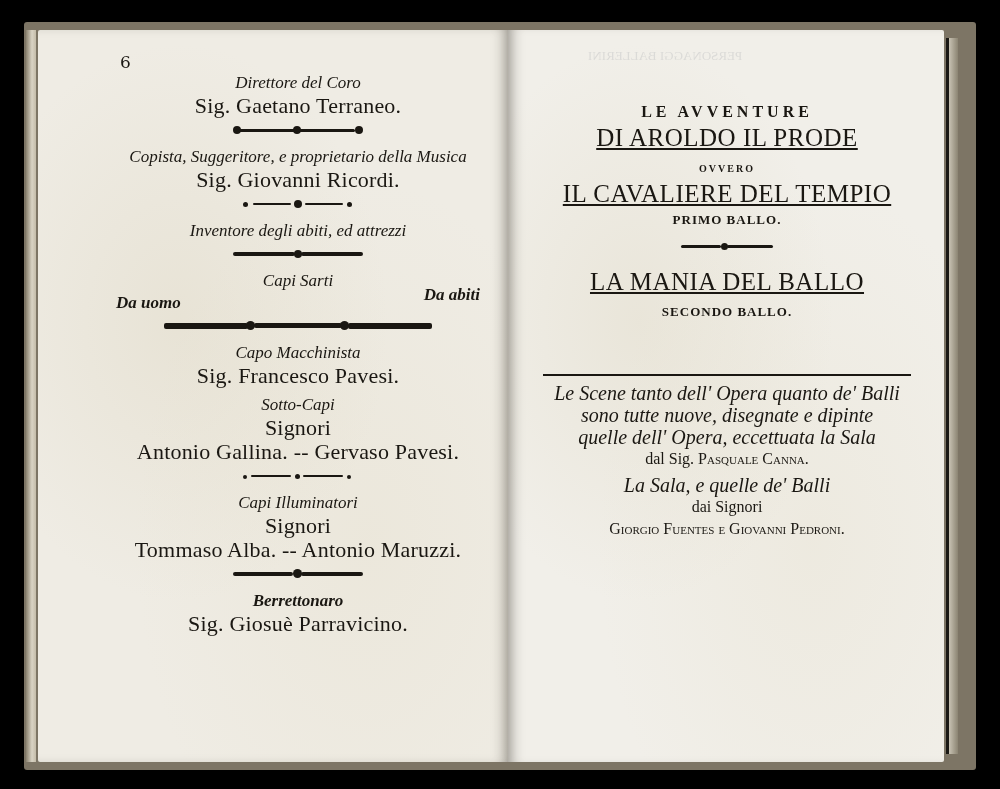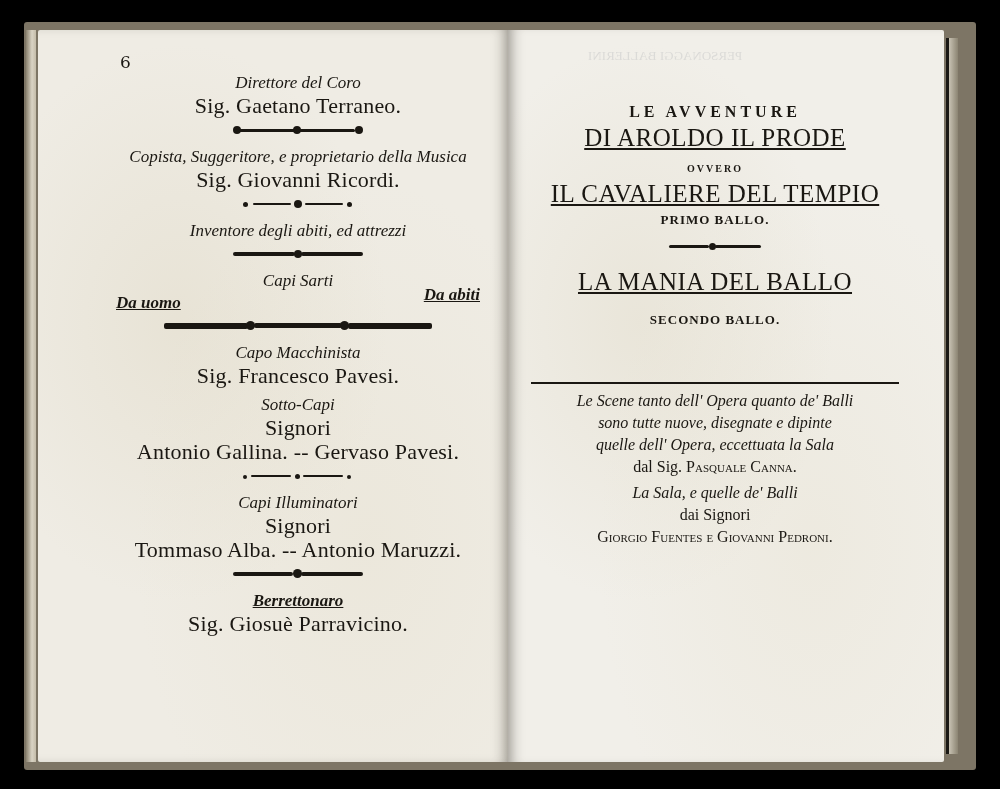--- a/index.html
+++ b/index.html
@@ -65,21 +65,21 @@
       position: absolute;
       text-align: center;
     }
     .left-col { left: 60px; width: 400px; top: 42px; }
     .role {
       font-style: italic;
       font-size: 17px;
       line-height: 22px;
       font-family: "Liberation Serif", serif;
     }
-    .role-bold { font-weight: bold; text-decoration: underline; }
+    .role-bold { font-weight: bold; }
     .name {
       font-size: 22px;
       line-height: 24px;
       font-family: "Liberation Serif", serif;
       letter-spacing: 0.2px;
     }
     .ornament {
       position: relative;
       height: 14px;
       margin: 6px auto 8px auto;
@@ -91,21 +91,21 @@
       position: absolute; top: 2px; width: 8px; height: 8px; border-radius: 50%; background: #1a1712;
     }
     .two-col {
       display: flex;
       justify-content: space-between;
       width: 380px;
       margin: 0 auto;
     }
     .two-col .col { text-align: center; }
 
-    .right-col { left: 12px; width: 390px; top: 0; }
+    .right-col { left: 24px; width: 390px; top: 0; }
     .title-small-caps {
       font-family: "Liberation Serif", serif;
       font-weight: bold;
       font-size: 16px;
       letter-spacing: 4px;
       line-height: 20px;
     }
     .title-large {
       font-family: "Liberation Serif", serif;
       font-size: 25px;
@@ -126,21 +126,21 @@
       font-size: 13px;
       letter-spacing: 1px;
       line-height: 20px;
     }
     .rule {
       height: 2px; background: #1a1712; margin: 0 auto;
     }
     .credits-italic {
       font-family: "Liberation Serif", serif;
       font-style: italic;
-      font-size: 16px;
+      font-size: 20px;
       line-height: 22px;
     }
     .credits-roman {
       font-family: "Liberation Serif", serif;
       font-size: 16px;
       line-height: 22px;
     }
     .smallcaps { font-variant: small-caps; }
     .show-through {
       position: absolute;
@@ -241,21 +241,21 @@
         <div class="title-large">DI AROLDO IL PRODE</div>
         <div class="title-tiny" style="margin-top:6px">OVVERO</div>
         <div class="title-large">IL CAVALIERE DEL TEMPIO</div>
         <div class="subtitle-bold">PRIMO BALLO.</div>
         <div class="ornament" style="width:92px;margin-top:10px;margin-bottom:12px">
           <span class="bar" style="left:0;width:40px;height:3px"></span>
           <span class="dot" style="left:40px;width:7px;height:7px;top:3px"></span>
           <span class="bar" style="left:46px;width:46px;height:3px"></span>
         </div>
         <div class="title-large">LA MANIA DEL BALLO</div>
-        <div class="subtitle-bold" style="margin-top:12px">SECONDO BALLO.</div>
+        <div class="subtitle-bold" style="margin-top:4px">SECONDO BALLO.</div>
 
         <div class="rule" style="width:368px;margin-top:52px"></div>
 
         <div style="margin-top:6px">
           <div class="credits-italic">Le Scene tanto dell' Opera quanto de' Balli</div>
           <div class="credits-italic">sono tutte nuove, disegnate e dipinte</div>
           <div class="credits-italic">quelle dell' Opera, eccettuata la Sala</div>
           <div class="credits-roman"><span>dal Sig. </span><span class="smallcaps">Pasquale Canna.</span></div>
           <div class="credits-italic" style="margin-top:4px">La Sala, e quelle de' Balli</div>
           <div class="credits-roman">dai Signori</div>

